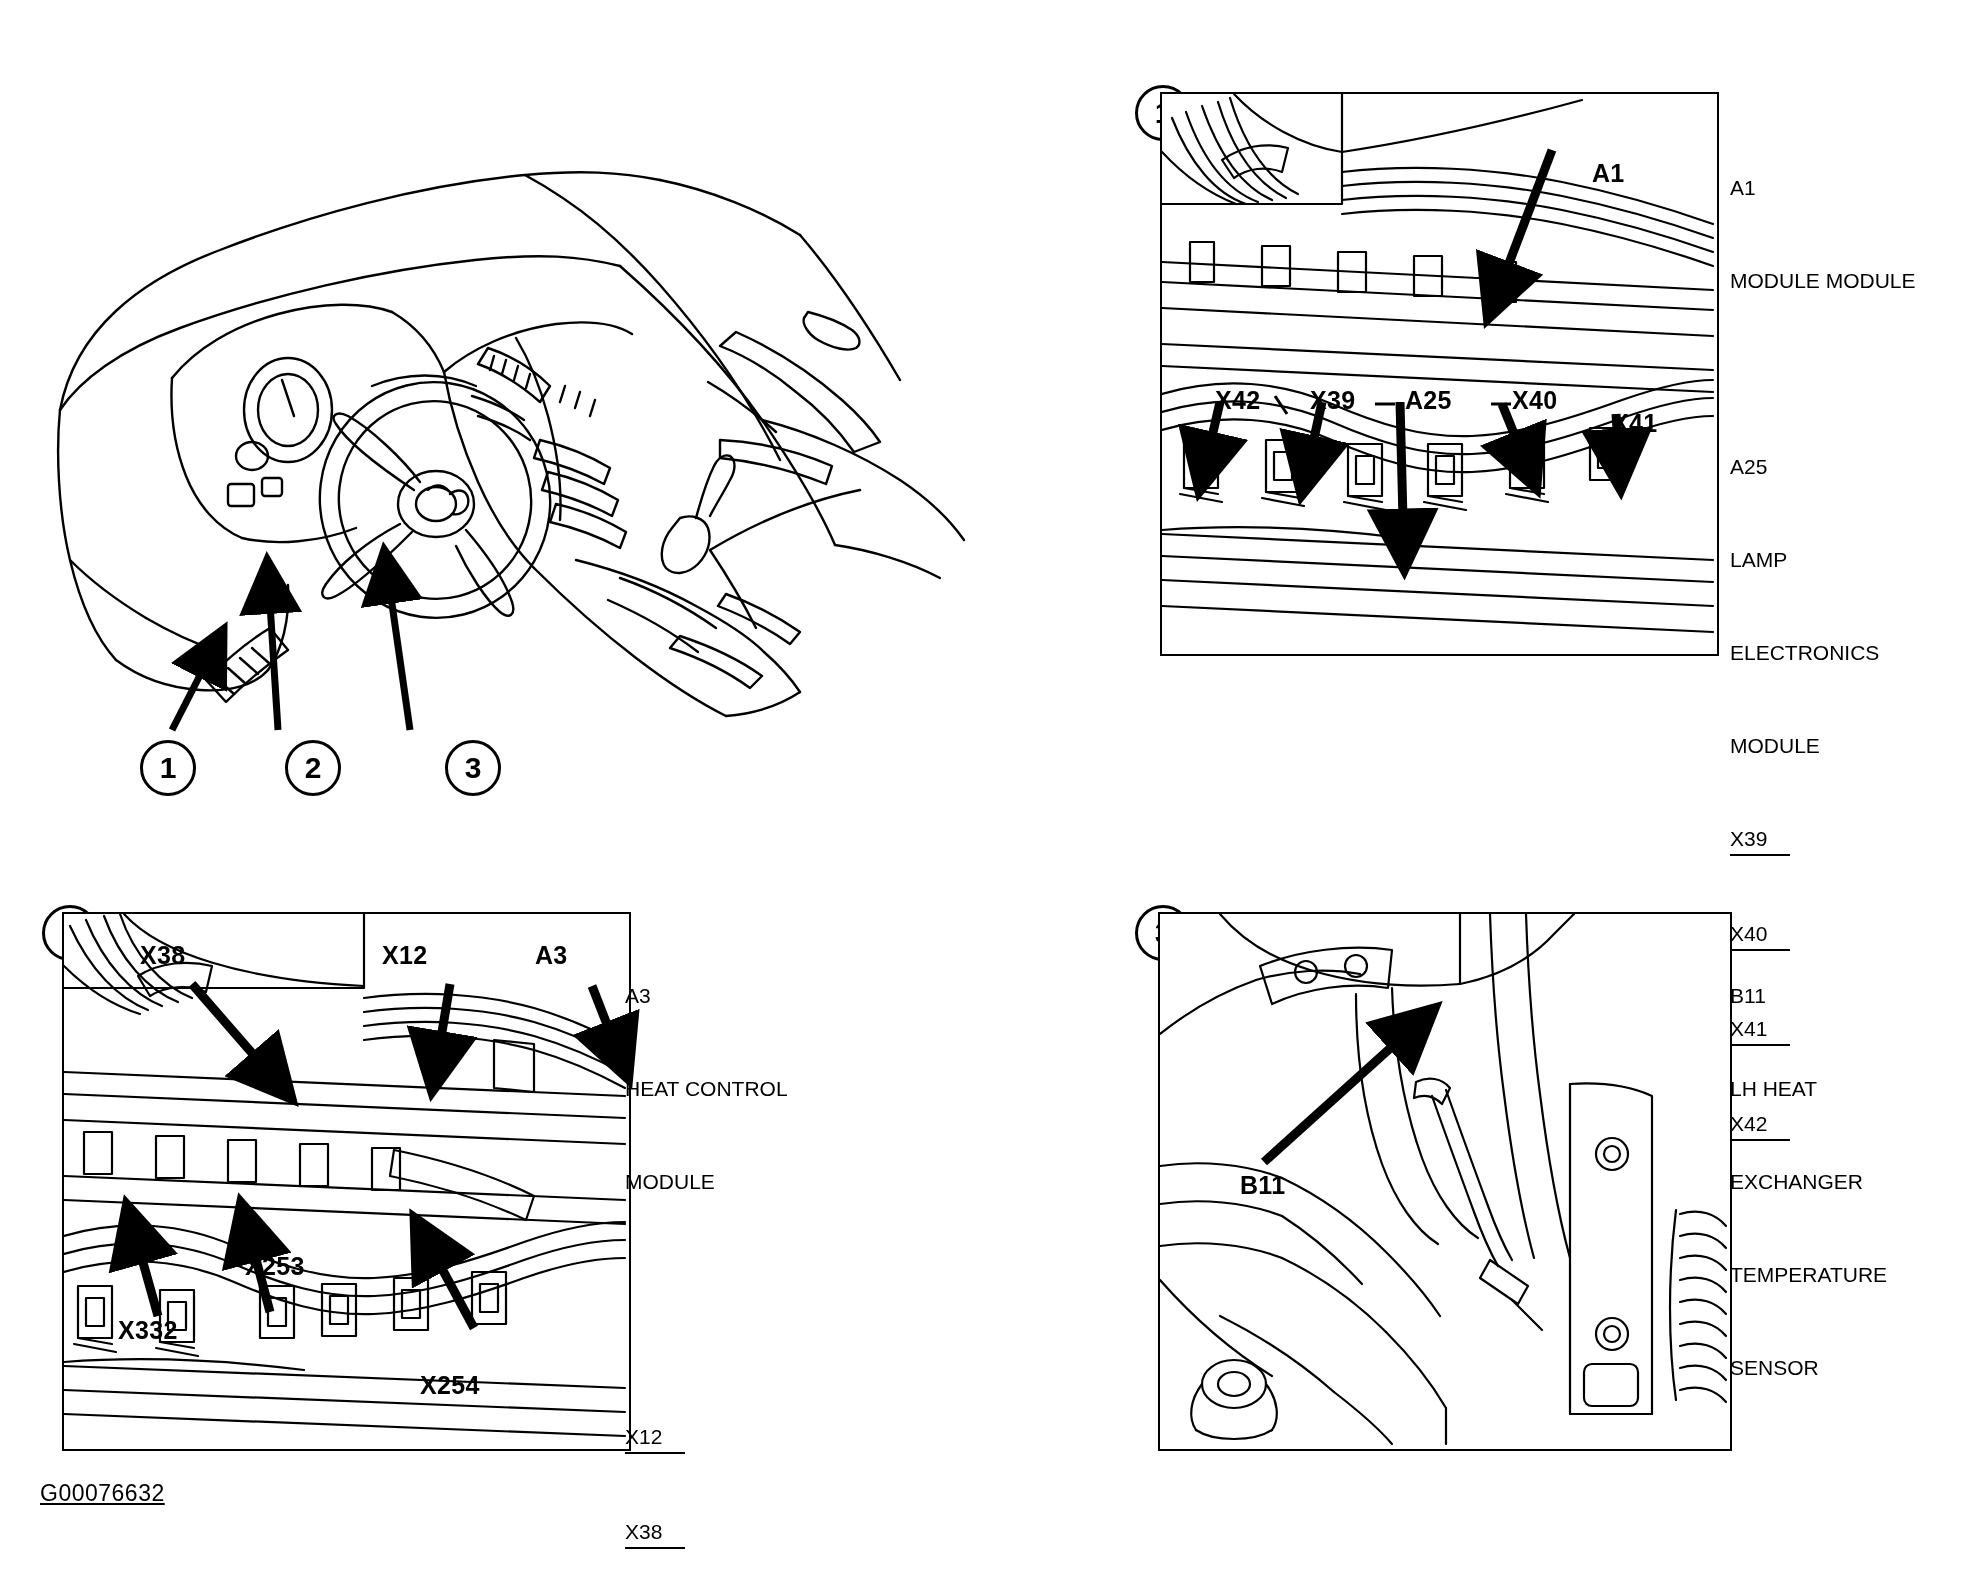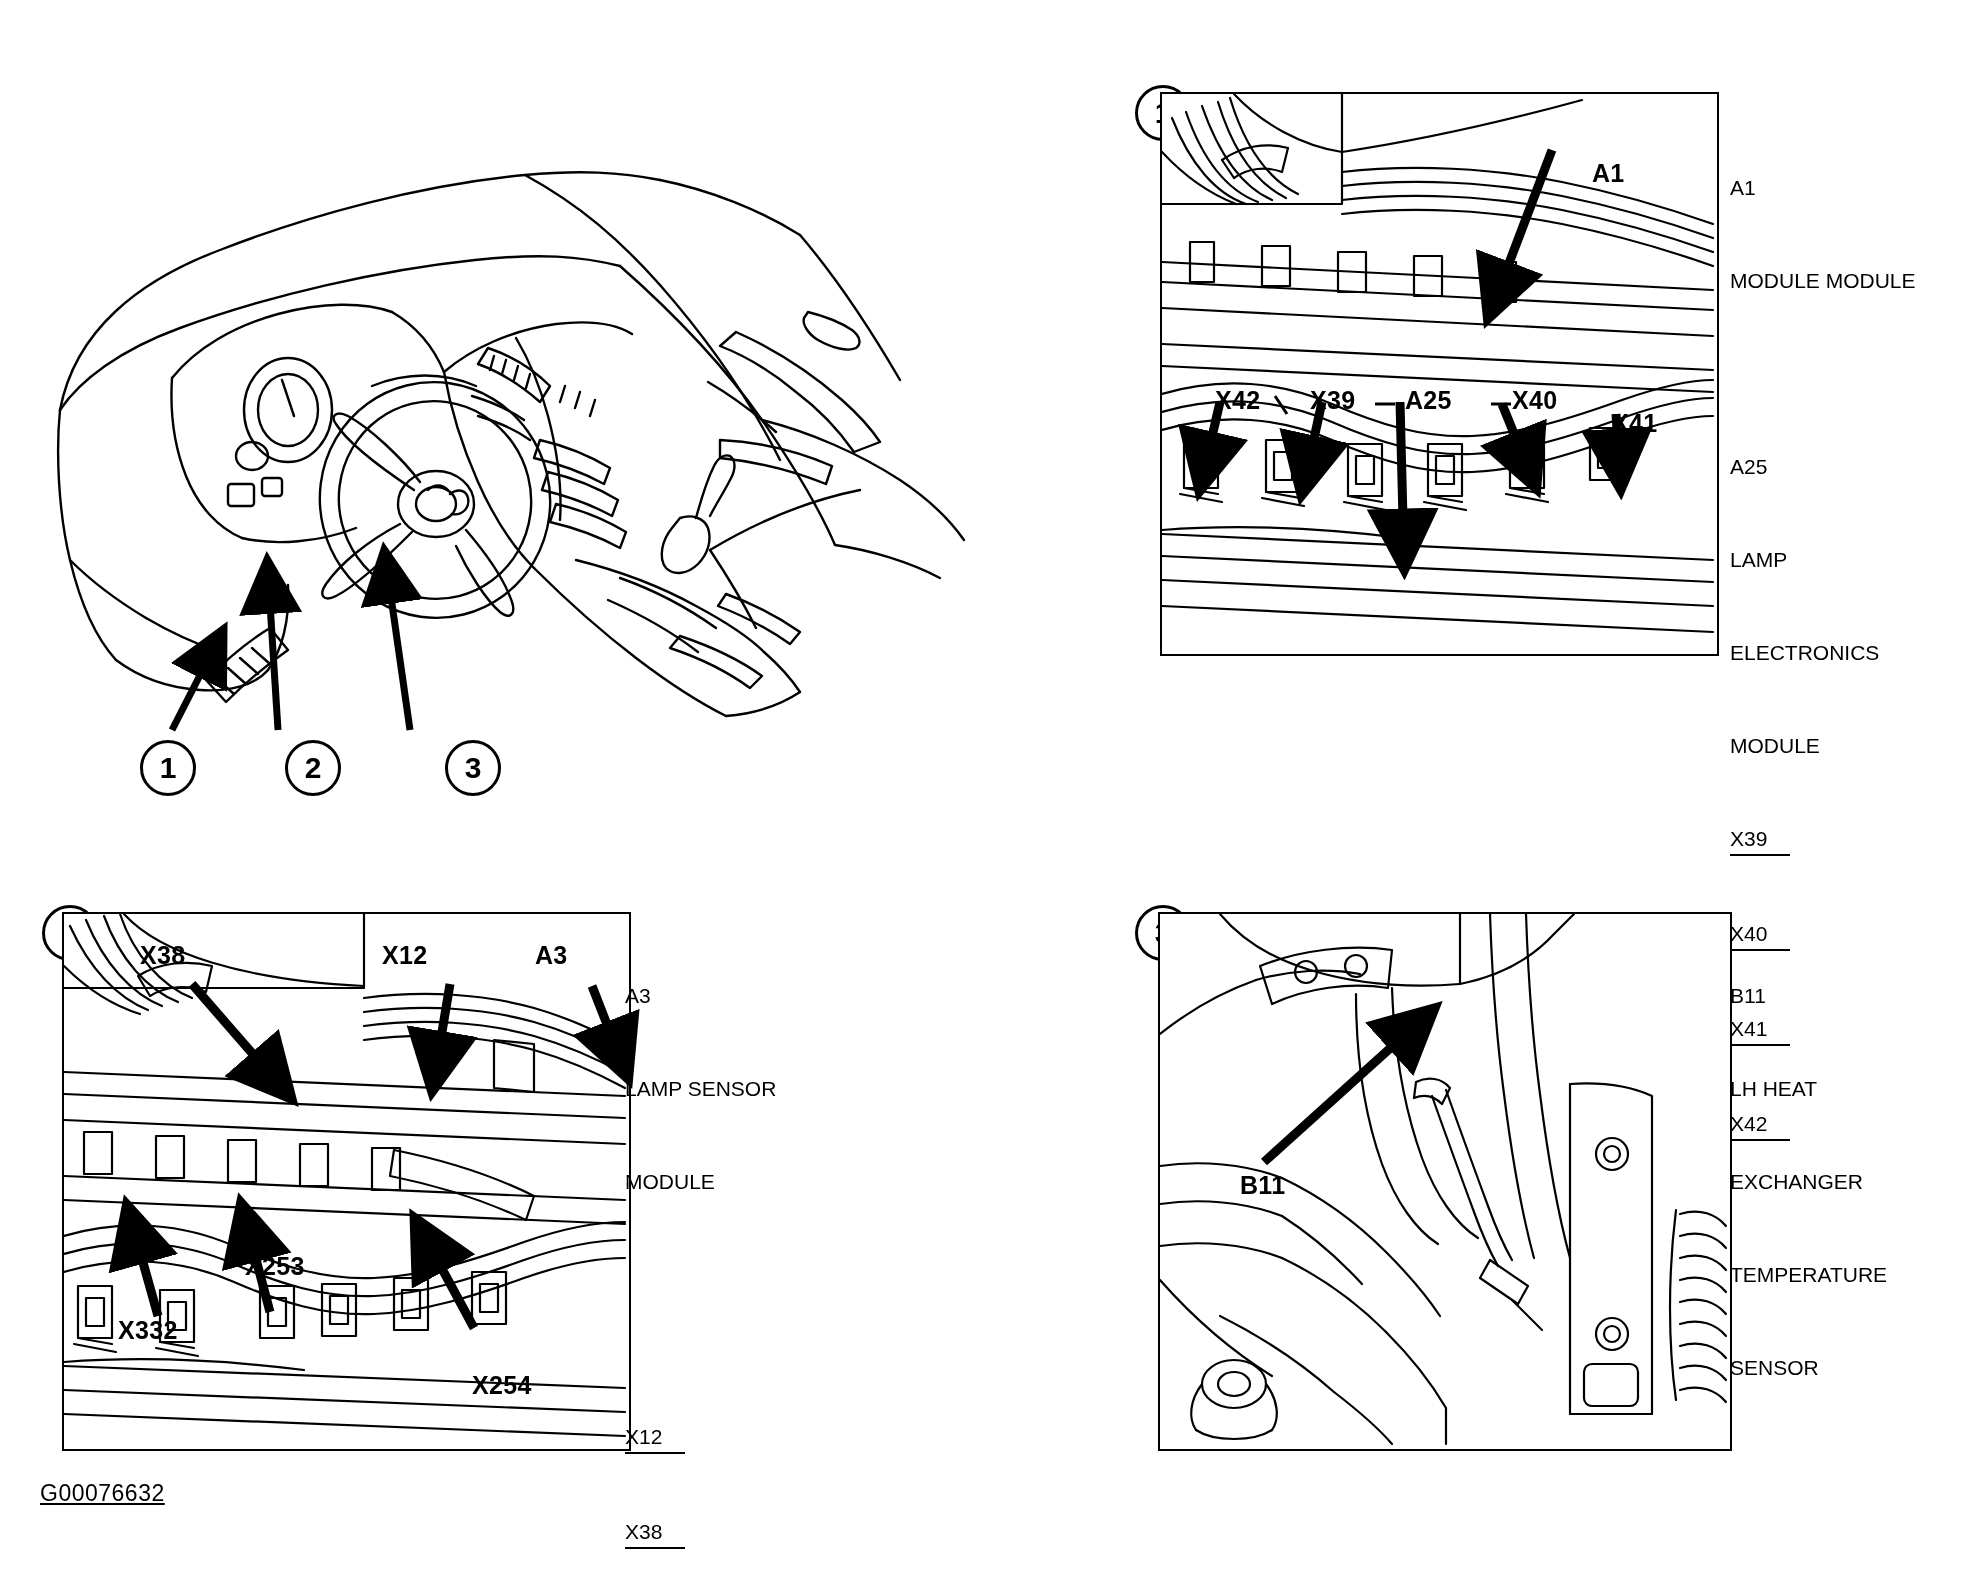--- a/index.html
+++ b/index.html
@@ -417,25 +417,25 @@
         <path d="M412 416 L 358 316"></path>
       </g>
     </svg>
   </div>
 
   <div class="lbl bold" style="left:140px;top:940px;">X38</div>
   <div class="lbl bold" style="left:382px;top:940px;">X12</div>
   <div class="lbl bold" style="left:535px;top:940px;">A3</div>
   <div class="lbl bold" style="left:118px;top:1315px;">X332</div>
   <div class="lbl bold" style="left:245px;top:1251px;">X253</div>
-  <div class="lbl bold" style="left:472px;top:1370px;">X254</div>
+  <div class="lbl bold" style="left:420px;top:1370px;">X254</div>
 
   <div class="legend" style="left:625px;top:918px;width:240px;">
     <div>A3</div>
-    <div>LAMP SENSOR</div>
+    <div>HEAT CONTROL</div>
     <div>MODULE</div>
     <div style="height:100px;"></div>
     <div><span class="u">X12</span></div>
     <div><span class="u">X38</span></div>
     
     
     
   </div>
 
   <div class="callout" style="left:1135px;top:905px;width:50px;height:50px;">

